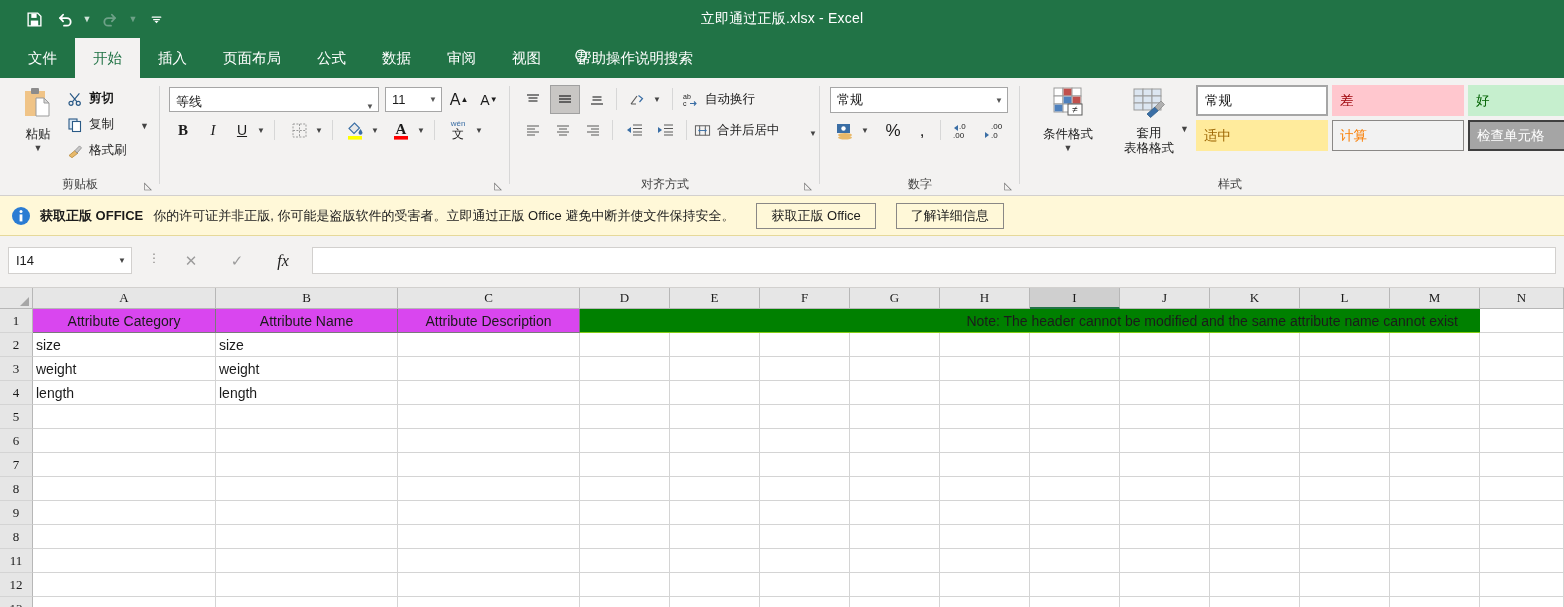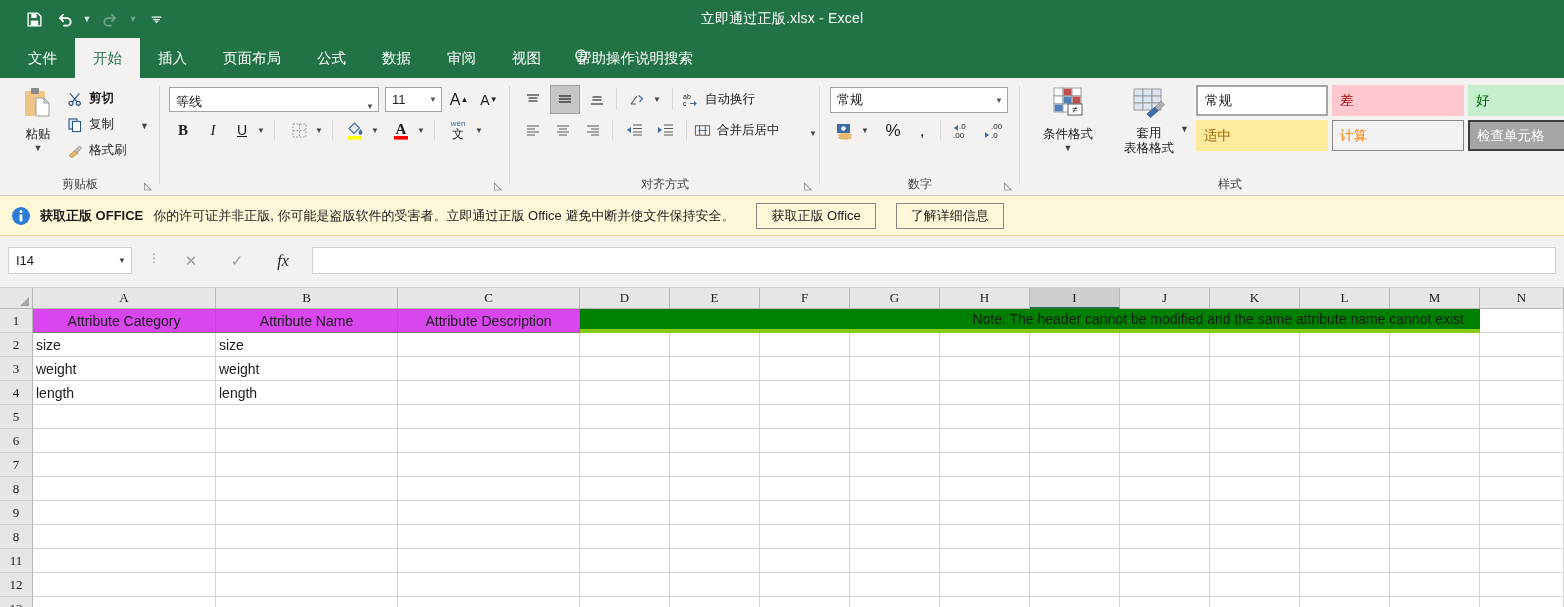--- a/index.html
+++ b/index.html
@@ -156,21 +156,21 @@
     border-right: 1px solid #b7b7b7; border-bottom: 1px solid #d4d4d4;
     display: flex; align-items: center; justify-content: center;
     font-size: 13px; color: #1b1b1b; font-family: "Liberation Serif", serif;
   }
   .cell {
     position: absolute; height: 24px; border-right: 1px solid #d4d4d4; border-bottom: 1px solid #d4d4d4;
     font-size: 14px; color: #1b1b1b; display: flex; align-items: center; padding: 0 3px;
     overflow: hidden; white-space: nowrap;
   }
   .cell.hdr { background: #d946ef; justify-content: center; border-right: 1px solid #7a7a7a; border-bottom: 1px solid #7a7a7a; }
-  .cell.note { background: #008000; justify-content: flex-end; padding-right: 16px; color: #1b1b1b; border-right: none; border-bottom: 4px solid #84cc16; }
+  .cell.note { background: #008000; justify-content: flex-end; padding-right: 22px; color: #1b1b1b; border-right: none; border-bottom: 1px solid #84cc16; }
 </style>
 </head>
 <body>
 
 <div id="app">
 
   <div class="titlebar">
     <div class="win-title">立即通过正版.xlsx  -  Excel</div>
     <div class="qat">
       <div class="qat-btn">

